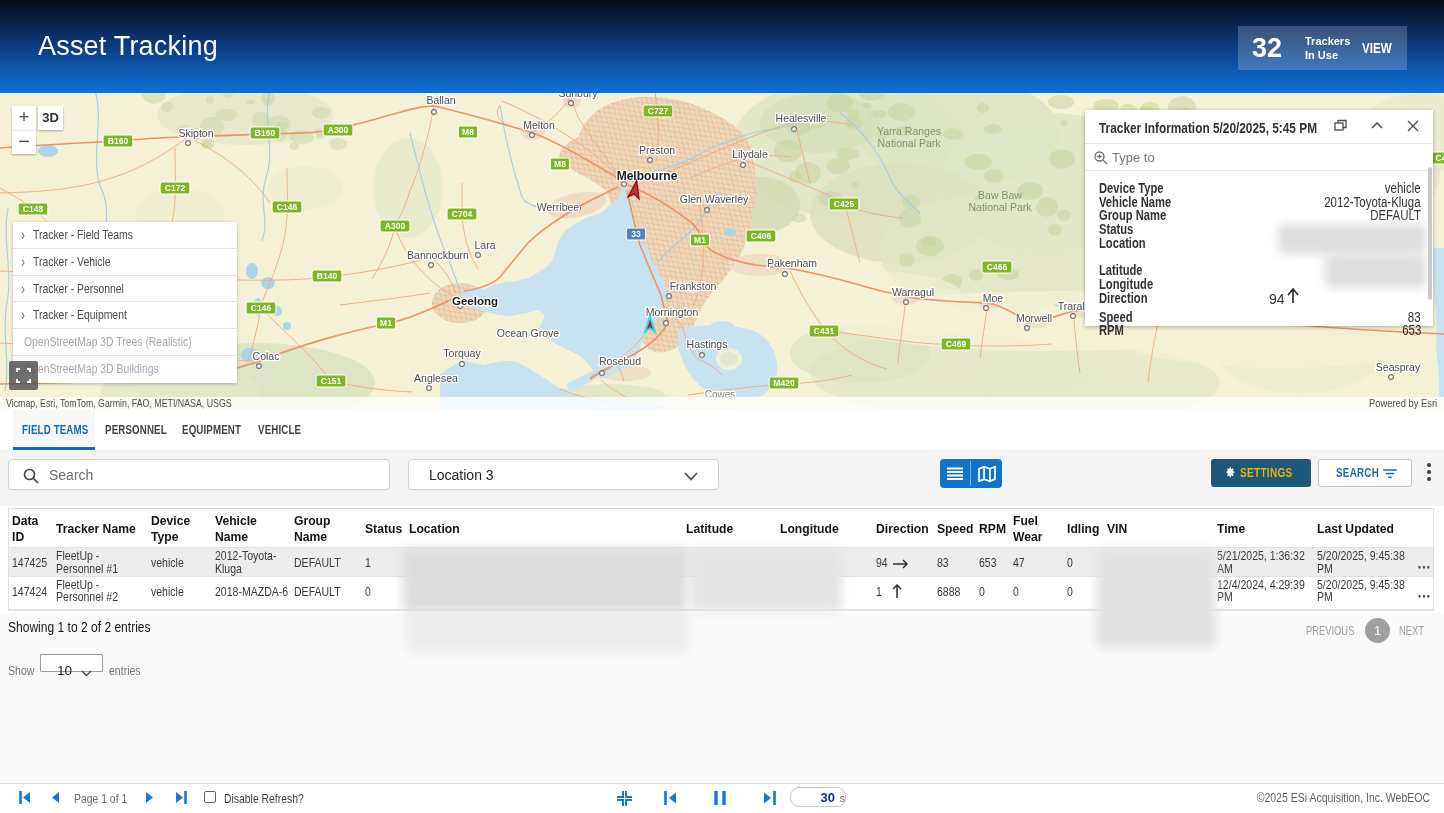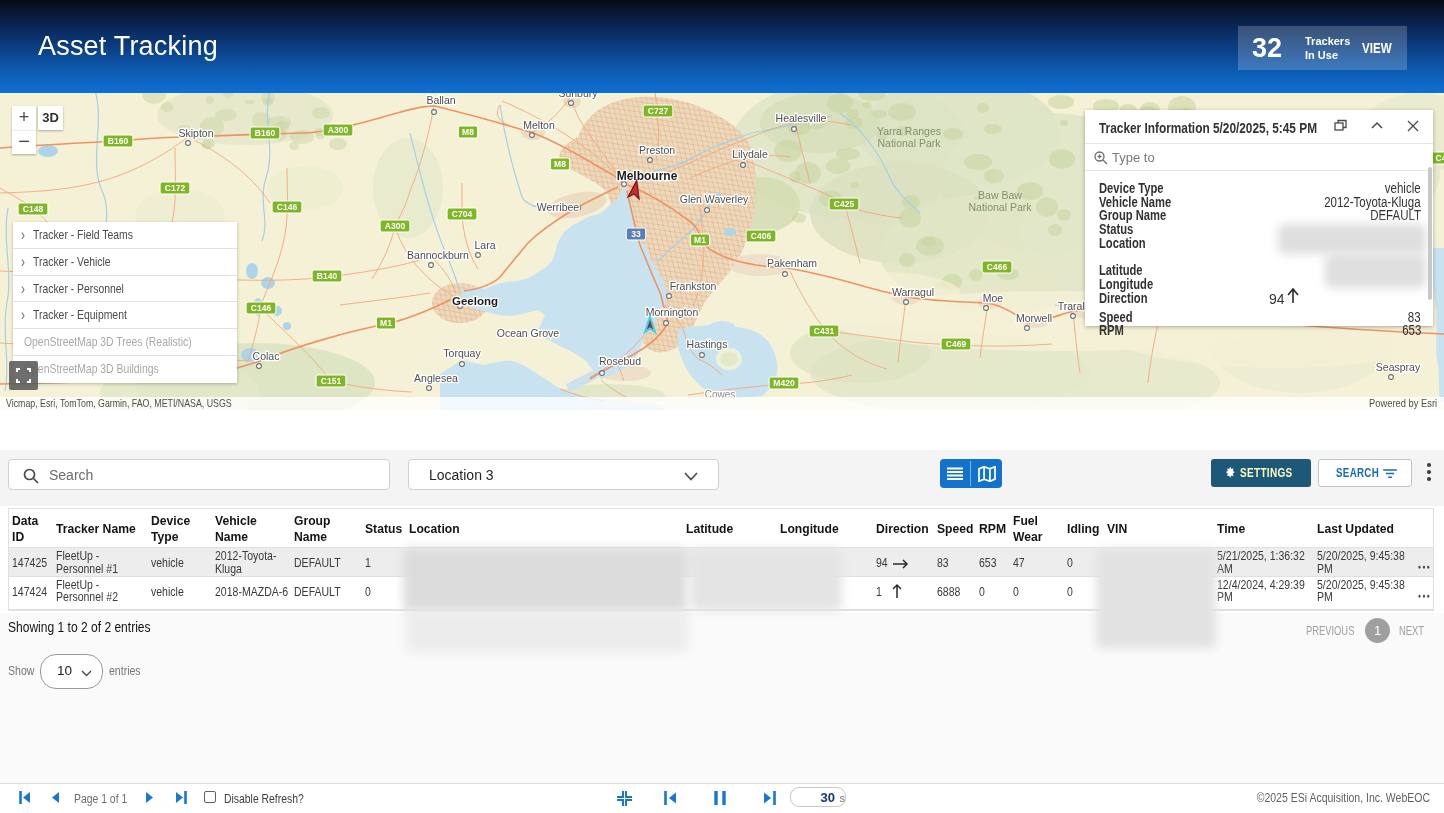--- a/index.html
+++ b/index.html
@@ -58,21 +58,21 @@
 
 
 #sband{position:absolute;top:450px;left:0;width:1444px;height:56px;background:#f4f4f4;}
 .inputbox{position:absolute;background:#fff;border:1px solid #cfcfcf;border-radius:4px;height:31px;}
 #srch{left:8px;top:9px;width:382px;}
 #srch .ph{position:absolute;left:40px;top:7px;color:#6b6b6b;font-size:14px;}
 #locsel{left:408px;top:9px;width:311px;}
 #locsel .tx{position:absolute;left:20px;top:7px;color:#252525;font-size:14px;}
 #vtoggle{position:absolute;left:940px;top:9px;width:62px;height:29px;background:#1272cc;border-radius:4px;}
 #vtoggle .sep{position:absolute;left:30px;top:2px;width:1px;height:25px;background:#7db6ea;}
-#btnset{position:absolute;left:1211px;top:9px;width:100px;height:28px;background:#1d5878;border-radius:3px;color:#fef9c3;
+#btnset{position:absolute;left:1211px;top:9px;width:100px;height:28px;background:#1d5878;border-radius:3px;color:#eab308;
  font-size:12.5px;font-weight:700;letter-spacing:.4px;line-height:28px;}
 #btnset .in{display:inline-block;transform:scaleX(.8);transform-origin:left center;margin-left:13px;white-space:nowrap;}
 #btnsearch{position:absolute;left:1318px;top:9px;width:94px;height:28px;background:#fff;border:1px solid #c4c4c4;border-radius:3px;
  color:#1669bb;font-size:12.5px;font-weight:700;letter-spacing:.4px;line-height:26px;}
 #dots3{position:absolute;left:1427px;top:13px;width:4px;height:22px;}
 #dots3 i{position:absolute;left:0;width:3.6px;height:3.6px;border-radius:50%;background:#424242;}
 
 
 #tblwrap{position:absolute;top:506px;left:0;width:1444px;background:#fff;}
 #tbl{position:absolute;left:8px;top:2px;width:1426px;border:1px solid #e0e0e0;background:#fff;}
@@ -81,21 +81,21 @@
 .dots{font-size:6.5px;letter-spacing:1.5px;color:#4a4a4a;}
 .drow{position:relative;height:33.5px;border-bottom:1px solid #e0e0e0;font-size:13px;color:#3a3a3a;}
 .drow.odd{background:#ededed;height:28.5px;}
 .dc{position:absolute;line-height:12.5px;transform:scaleX(.81);transform-origin:left top;}
 #showing{position:absolute;left:8px;top:619px;font-size:14px;font-weight:500;color:#141414;transform:scaleX(.86);transform-origin:left top;}
 #pgnav{position:absolute;top:618px;left:1306px;width:136px;height:26px;font-size:13px;color:#9f9f9f;font-weight:500;}
 #pgnav .pn{transform:scaleX(.72);transform-origin:left top;}
 #pgnav .c1{position:absolute;left:59px;top:0px;width:25px;height:25px;border-radius:50%;background:#9f9f9f;color:#fff;text-align:center;line-height:25px;}
 #showrow{position:absolute;left:0;top:654px;width:400px;height:36px;color:#757575;font-size:13.5px;}
 #showrow .sl{transform:scaleX(.78);transform-origin:left top;}
-#showsel{position:absolute;left:40px;top:0;width:63px;height:35px;border:1px solid #9a9a9a;border-radius:16px;background:#fff;}
+#showsel{position:absolute;left:40px;top:0;width:63px;height:18px;border:1px solid #9a9a9a;border-radius:1px;background:#fff;}
 #lowbg{position:absolute;top:613px;left:0;width:1444px;height:170px;background:#fafafa;}
 
 
 #foot{position:absolute;top:783px;left:0;width:1444px;height:30px;background:#fff;border-top:1px solid #ddd;}
 #foot .gtxt{position:absolute;top:7px;font-size:13px;color:#6e6e6e;transform:scaleX(.8);transform-origin:left top;white-space:nowrap;}
 #foot svg{position:absolute;}
 #secbox{position:absolute;left:790px;top:3px;width:56px;height:20px;border:1px solid #c8c8c8;border-radius:9px;text-align:right;}
 #secbox b{font-size:13px;color:#16337e;}
 #secbox span{font-size:11px;color:#757575;}
 </style>
@@ -565,20 +565,28 @@
       <div id="pscroll"></div>
       <div class="blur" style="left:193px;top:114px;width:148px;height:30px;"></div>
       <div class="blur" style="left:240px;top:144px;width:101px;height:34px;"></div>
     </div>
     <div id="attrib">
       <span class="l">Vicmap, Esri, TomTom, Garmin, FAO, METI/NASA, USGS</span>
       <span class="r">Powered by Esri</span>
     </div>
   </div>
 
+  <div id="tabs">
+    <div class="actbg"></div>
+      <span class="tab act" style="left:21.7px;">FIELD TEAMS</span>
+    <span class="tab" style="left:105px;">PERSONNEL</span>
+    <span class="tab" style="left:181.7px;">EQUIPMENT</span>
+    <span class="tab" style="left:257.8px;">VEHICLE</span>
+    <div class="uline"></div>
+  </div>
 
   <div id="sband">
     <div class="inputbox" id="srch">
       <svg width="16" height="16" viewBox="0 0 16 16" style="position:absolute;left:14px;top:8px;">
         <circle cx="6.5" cy="6.5" r="5" fill="none" stroke="#4a4a4a" stroke-width="1.7"></circle>
         <path d="M10.5 10.5 L15 15" stroke="#4a4a4a" stroke-width="1.7"></path>
       </svg>
       <span class="ph">Search</span>
     </div>
     <div class="inputbox" id="locsel">

